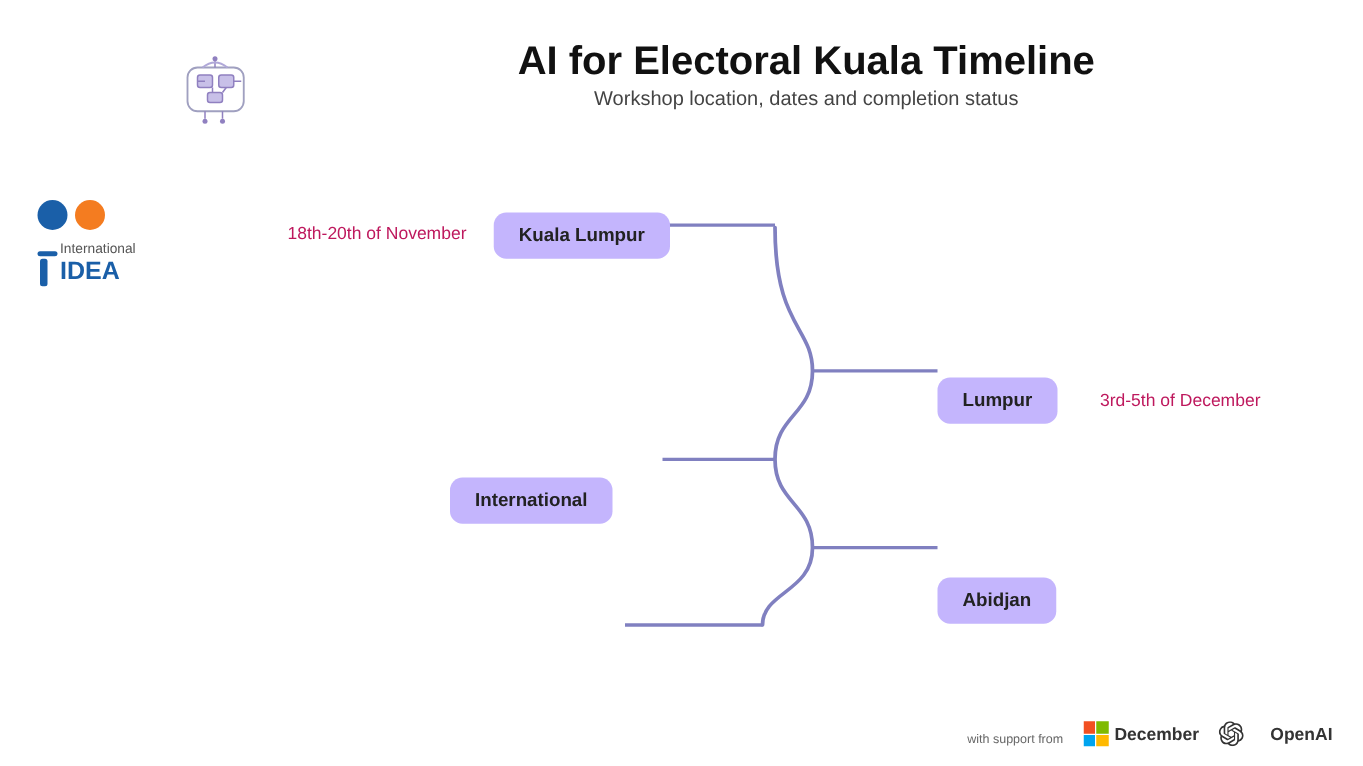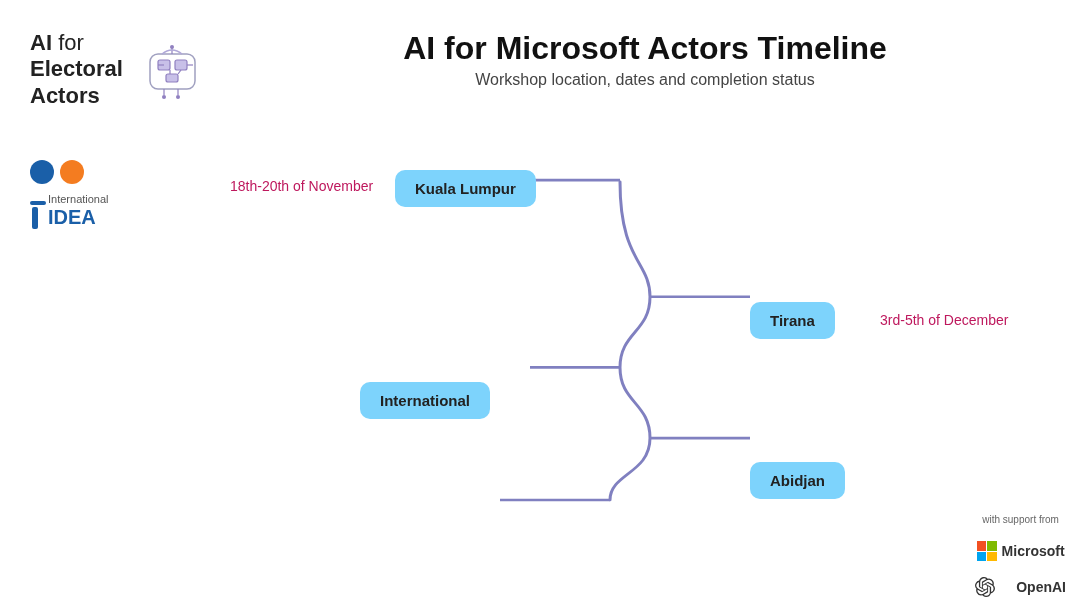--- a/index.html
+++ b/index.html
@@ -108,21 +108,21 @@
       position: absolute;
       top: 120px;
       left: 220px;
       right: 0;
       bottom: 60px;
     }
 
     
     .city-box {
       position: absolute;
-      background: #7dd3fc;
+      background: #c4b5fd;
       border-radius: 10px;
       padding: 10px 20px;
       font-weight: 700;
       font-size: 15px;
       color: #222;
       white-space: nowrap;
     }
 
     
     .date-label {
@@ -141,23 +141,22 @@
       height: 100%;
       pointer-events: none;
     }
 
     
     .bottom-logos {
       position: absolute;
       bottom: 16px;
       right: 24px;
       display: flex;
-      align-items: center;
+      align-items: flex-end;
       gap: 16px;
-      flex-direction: column;
     }
     .with-support {
       font-size: 10px;
       color: #666;
       text-align: center;
     }
     .microsoft-logo {
       display: flex;
       align-items: center;
       gap: 5px;
@@ -212,25 +211,20 @@
       background: #1a5fa8;
       border-radius: 2px;
       margin-left: 2px;
     }
   </style>
 </head>
 <body>
 
 <div class="sidebar">
   <div style="position:relative; height:100px;">
-    <div class="ai-title">
-      <span><span class="ai">AI</span> <span class="for">for</span></span>
-      <span class="electoral">Electoral</span>
-      <span class="actors">Actors</span>
-    </div>
 
     <div class="brain-icon">
       <svg width="65" height="65" viewBox="0 0 65 65" fill="none" xmlns="http://www.w3.org/2000/svg">
 
         <rect x="10" y="12" width="45" height="35" rx="8" fill="none" stroke="#a0a0c0" stroke-width="1.5"></rect>
         <rect x="18" y="18" width="12" height="10" rx="2" fill="#c8c0e8" stroke="#9080c0" stroke-width="1.2"></rect>
         <rect x="35" y="18" width="12" height="10" rx="2" fill="#c8c0e8" stroke="#9080c0" stroke-width="1.2"></rect>
         <rect x="26" y="32" width="12" height="8" rx="2" fill="#c8c0e8" stroke="#9080c0" stroke-width="1.2"></rect>
         <line x1="30" y1="28" x2="30" y2="32" stroke="#9080c0" stroke-width="1.2"></line>
         <line x1="41" y1="28" x2="38" y2="32" stroke="#9080c0" stroke-width="1.2"></line>
@@ -260,21 +254,21 @@
       <div class="i-stem"></div>
     </div>
     <div>
       <div class="idea-text-small">International</div>
       <div class="idea-text-bold">IDEA</div>
     </div>
   </div>
 </div>
 
 <div class="header">
-  <h1>AI for Microsoft Actors Timeline</h1>
+  <h1>AI for Electoral Kuala Timeline</h1>
   <p>Workshop location, dates and completion status</p>
 </div>
 
 <div class="timeline-area">
 
   <svg class="timeline-svg" viewBox="0 0 870 490" preserveAspectRatio="none">
 
     <path d="M 400 70 C 400 160, 430 160, 430 200 C 430 240, 400 240, 400 280 C 400 320, 430 320, 430 360 C 430 400, 390 400, 390 430" fill="none" stroke="#8080c0" stroke-width="3" stroke-linecap="round"></path>
 
     <line x1="310" y1="68" x2="400" y2="68" stroke="#8080c0" stroke-width="3"></line>
@@ -290,21 +284,21 @@
 
   <div class="city-box" style="left: 175px; top: 50px;">
     <span>Kuala Lumpur</span>
   </div>
 
   <div class="date-label" style="left: 10px; top: 58px;">
     <span>18th-20th of November</span>
   </div>
 
   <div class="city-box" style="left: 530px; top: 182px;">
-    <span>Tirana</span>
+    <span>Lumpur</span>
   </div>
 
   <div class="date-label" style="left: 660px; top: 192px; text-align: right;">
     <span>3rd-5th of December</span>
   </div>
 
   <div class="city-box" style="left: 140px; top: 262px;">
     <span>International</span>
   </div>
 
@@ -318,21 +312,21 @@
 <div class="bottom-logos">
   <div class="with-support">with support from</div>
 
   <div class="microsoft-logo">
     <div class="ms-grid">
       <span class="ms-red"></span>
       <span class="ms-green"></span>
       <span class="ms-blue"></span>
       <span class="ms-yellow"></span>
     </div>
-    <span>Microsoft</span>
+    <span>December</span>
   </div>
 
   <div class="openai-logo">
     <svg class="openai-icon" viewBox="0 0 24 24" fill="none" xmlns="http://www.w3.org/2000/svg">
       <path d="M22.2819 9.8211a5.9847 5.9847 0 0 0-.5157-4.9108 6.0462 6.0462 0 0 0-6.5098-2.9A6.0651 6.0651 0 0 0 4.9807 4.1818a5.9847 5.9847 0 0 0-3.9977 2.9 6.0462 6.0462 0 0 0 .7427 7.0966 5.98 5.98 0 0 0 .511 4.9107 6.051 6.051 0 0 0 6.5146 2.9001A5.9847 5.9847 0 0 0 13.2599 24a6.0557 6.0557 0 0 0 5.7718-4.2058 5.9894 5.9894 0 0 0 3.9977-2.9001 6.0557 6.0557 0 0 0-.7475-7.0729zm-9.022 12.6081a4.4755 4.4755 0 0 1-2.8764-1.0408l.1419-.0804 4.7783-2.7582a.7948.7948 0 0 0 .3927-.6813v-6.7369l2.02 1.1686a.071.071 0 0 1 .038.052v5.5826a4.504 4.504 0 0 1-4.4945 4.4944zm-9.6607-4.1254a4.4708 4.4708 0 0 1-.5346-3.0137l.142.0852 4.783 2.7582a.7712.7712 0 0 0 .7806 0l5.8428-3.3685v2.3324a.0804.0804 0 0 1-.0332.0615L9.74 19.9502a4.4992 4.4992 0 0 1-6.1408-1.6464zM2.3408 7.8956a4.485 4.485 0 0 1 2.3655-1.9728V11.6a.7664.7664 0 0 0 .3879.6765l5.8144 3.3543-2.0201 1.1685a.0757.0757 0 0 1-.071 0l-4.8303-2.7865A4.504 4.504 0 0 1 2.3408 7.872zm16.5963 3.8558L13.1038 8.364 15.1192 7.2a.0757.0757 0 0 1 .071 0l4.8303 2.7913a4.4944 4.4944 0 0 1-.6765 8.1042v-5.6772a.79.79 0 0 0-.407-.667zm2.0107-3.0231l-.142-.0852-4.7735-2.7818a.7759.7759 0 0 0-.7854 0L9.409 9.2297V6.8974a.0662.0662 0 0 1 .0284-.0615l4.8303-2.7866a4.4992 4.4992 0 0 1 6.6802 4.66zM8.3065 12.863l-2.02-1.1638a.0804.0804 0 0 1-.038-.0567V6.0742a4.4992 4.4992 0 0 1 7.3757-3.4537l-.142.0805L8.704 5.459a.7948.7948 0 0 0-.3927.6813zm1.0976-2.3654l2.602-1.4998 2.6069 1.4998v2.9994l-2.5974 1.4997-2.6067-1.4997Z" fill="#333"></path>
     </svg>
     <span>OpenAI</span>
   </div>
 </div>
 

